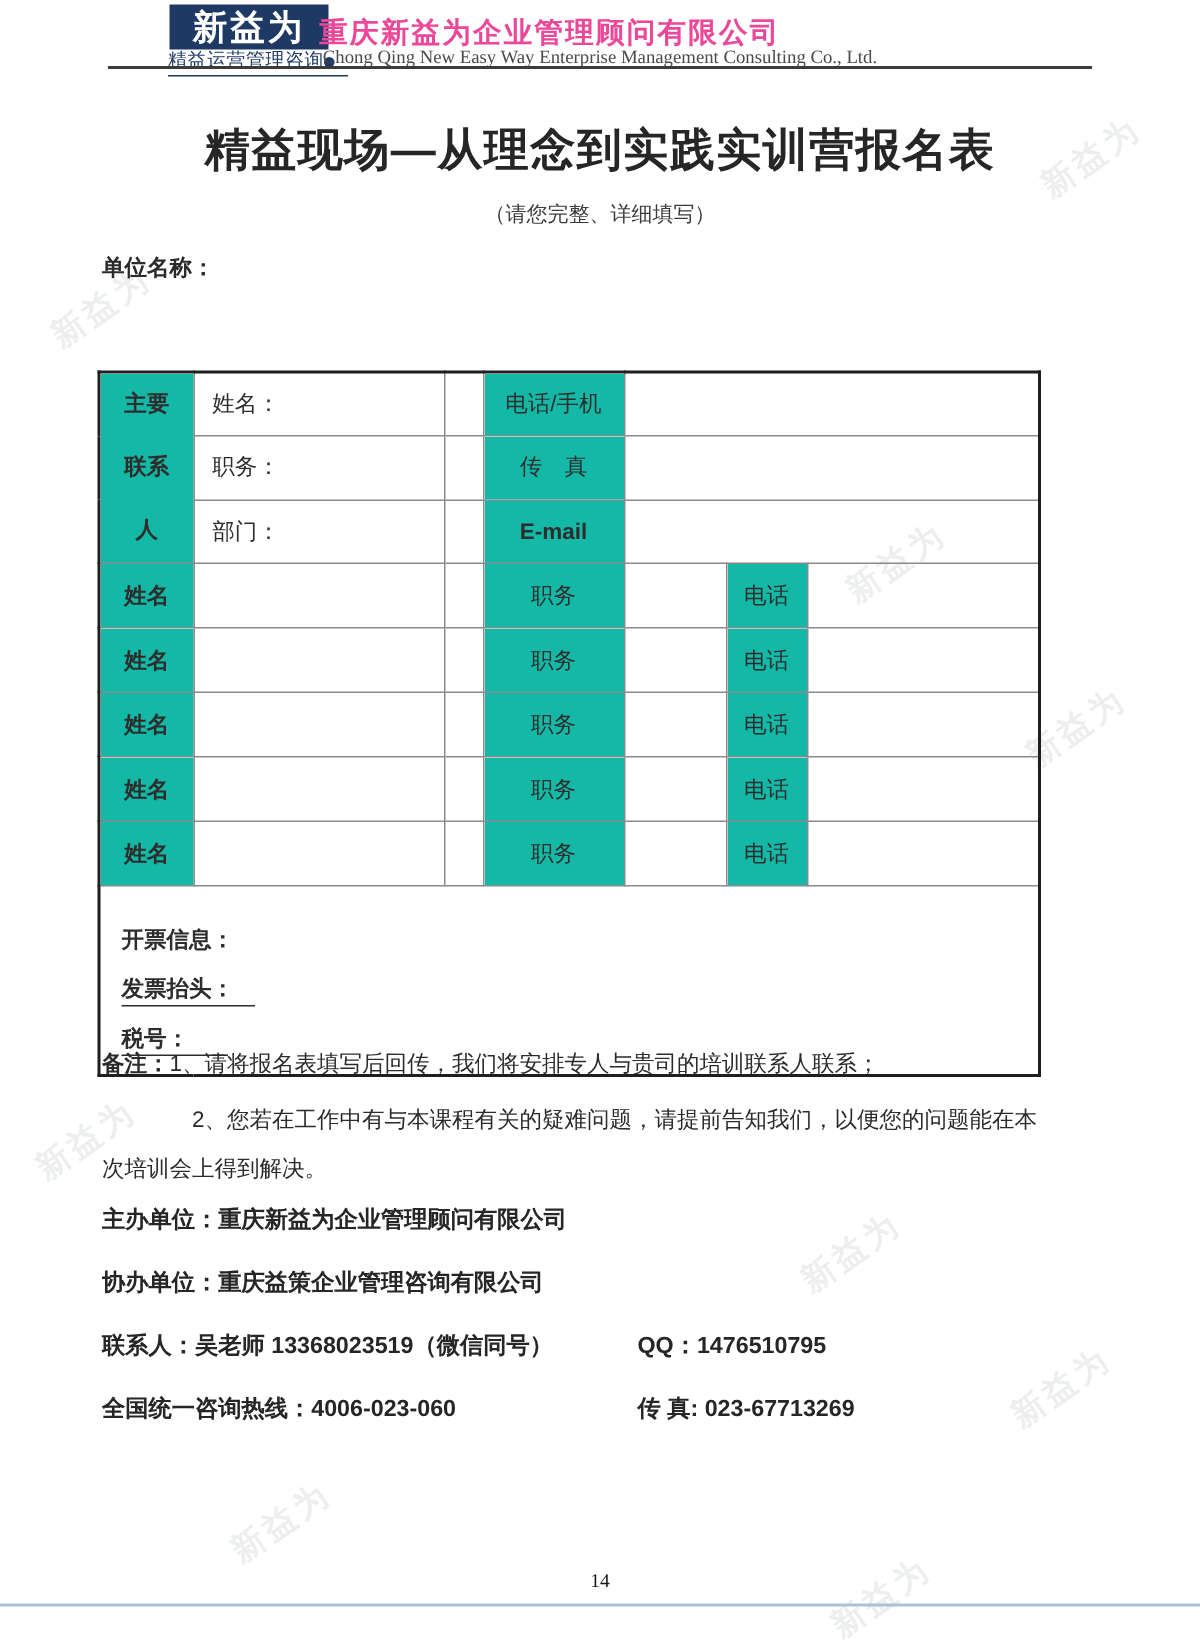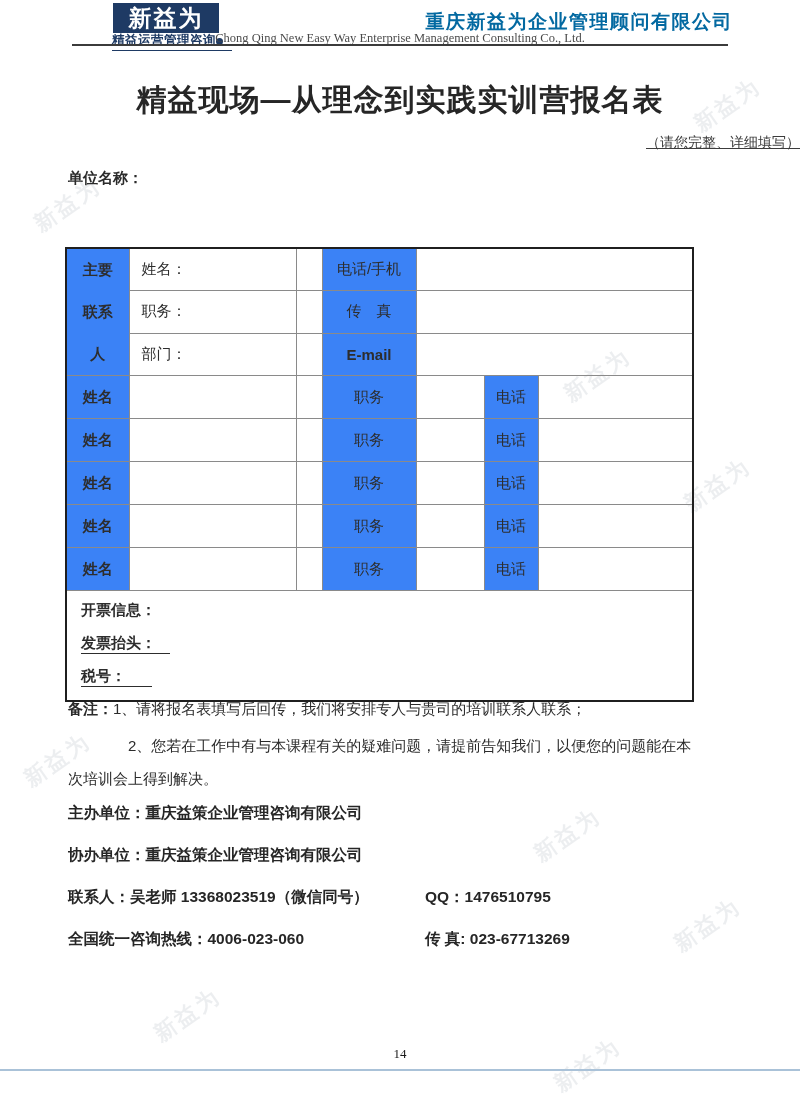--- a/index.html
+++ b/index.html
@@ -10,61 +10,61 @@
     font-family:"Liberation Sans","DejaVu Sans",sans-serif; color:#2d2d2d;
   }
   
   .logo-box {
     position:absolute; left:113px; top:3px; width:106px; height:30px;
     background:#1e3a64; color:#ffffff; text-align:center;
     font-weight:bold; font-size:23px; line-height:30px; letter-spacing:2px;
   }
   .logo-sub {
     position:absolute; left:112px; top:32px; width:120px;
-    color:#1e3a64; font-weight:bold; font-size:12.5px; letter-spacing:0.5px;
+    color:#1e3a64; font-weight:normal; font-size:12.5px; letter-spacing:0.5px;
     border-bottom:1px solid #1e3a64; padding-bottom:1px; white-space:nowrap;
   }
   .logo-dot { position:absolute; left:216px; top:38px; width:7px; height:7px; border-radius:50%; background:#1e3a64; }
   .company-cn {
-    position:absolute; left:0; top:9px; width:733px; text-align:right;
-    font-size:19px; font-weight:bold; letter-spacing:1.5px; color:#0369a1;
+    position:absolute; left:0; top:9px; width:733px; text-align:center;
+    font-size:19px; font-weight:bold; letter-spacing:1.5px; color:#ec4899;
   }
   .company-en {
     position:absolute; left:0; top:31px; width:800px; text-align:center;
     font-family:"Liberation Serif","DejaVu Serif",serif; font-size:12.5px; color:#4a4a4a;
   }
   .header-rule { position:absolute; left:72px; top:44px; width:656px; height:2px; background:#3b3b3b; }
   
   .form-title {
     position:absolute; left:0; top:80px; width:800px; text-align:center;
     font-size:30px; font-weight:bold; color:#262626; letter-spacing:1px;
   }
   .form-subtitle {
-    position:absolute; left:0; top:134px; width:800px; text-align:right;
-    font-size:14px; color:#3c3c3c;text-decoration:underline;
+    position:absolute; left:0; top:134px; width:800px; text-align:center;
+    font-size:14px; color:#3c3c3c;
   }
   .label-line { position:absolute; left:68px; font-size:15px; font-weight:bold; color:#2b2b2b; }
   .inline-label { display:inline-block; }
   .trainee-label { margin-left:26px; }
   
   table.reg {
     position:absolute; left:65px; top:247px; width:627px;
     border-collapse:collapse; table-layout:fixed;
     border:2px solid #1f1f1f;
     font-size:15px; color:#2d2d2d;
   }
   table.reg td { border:1px solid #8a8a8a; overflow:hidden; }
-  td.blue { background:#3b82f6; }
+  td.blue { background:#14b8a6; }
   td.center { text-align:center; vertical-align:middle; }
   td.label-left { padding-left:12px; vertical-align:middle; }
   td.bold, .bold { font-weight:bold; }
   .pc-line { line-height:42px; font-weight:bold; text-align:center; }
   tr.r123 td { height:42px; }
   tr.att td { height:43px;text-align:center; }
-  td.invoice-cell { height:101px; vertical-align:top; padding:10px 0 0 14px;margin-left:46px; }
+  td.invoice-cell { height:101px; vertical-align:top; padding:26px 0 0 14px;margin-left:46px; }
   .inv-line { font-weight:bold; font-size:15px; margin-bottom:14px; }
   .u-ext { border-bottom:1.5px solid #2d2d2d; padding-bottom:2px; }
   .u-pad1 { padding-right:14px; }
   .u-pad2 { padding-right:26px; }
   
   .note { position:absolute; left:68px; width:700px; font-size:15px; color:#2b2b2b; }
   .note-indent { left:128px; }
   .info-bold { position:absolute; left:68px; font-size:15.5px; font-weight:bold; color:#262626; white-space:nowrap; }
   .col2 { left:425px; }
   
@@ -198,21 +198,21 @@
     </tr>
   </tbody>
     </table>
 
   <div class="note" style="top:700px;">
     <span class="bold">备注：</span><span>1、请将报名表填写后回传，我们将安排专人与贵司的培训联系人联系；</span>
   </div>
   <div class="note note-indent" style="top:737px;">2、您若在工作中有与本课程有关的疑难问题，请提前告知我们，以便您的问题能在本</div>
   <div class="note" style="top:770px;">次培训会上得到解决。</div>
 
-  <div class="info-bold" style="top:803px;">主办单位：重庆益策企业管理咨询有限公司</div>
+  <div class="info-bold" style="top:803px;">主办单位：重庆新益为企业管理顾问有限公司</div>
   <div class="info-bold" style="top:845px;">协办单位：重庆益策企业管理咨询有限公司</div>
   <div class="info-bold" style="top:887px;">联系人：吴老师 13368023519（微信同号）</div>
   <div class="info-bold col2" style="top:887px;">QQ：1476510795</div>
   <div class="info-bold" style="top:929px;">全国统一咨询热线：4006-023-060</div>
   <div class="info-bold col2" style="top:929px;">传 真: 023-67713269</div>
 
   <div class="page-number">14</div>
   <div class="footer-rule"></div>
 
 </div>

